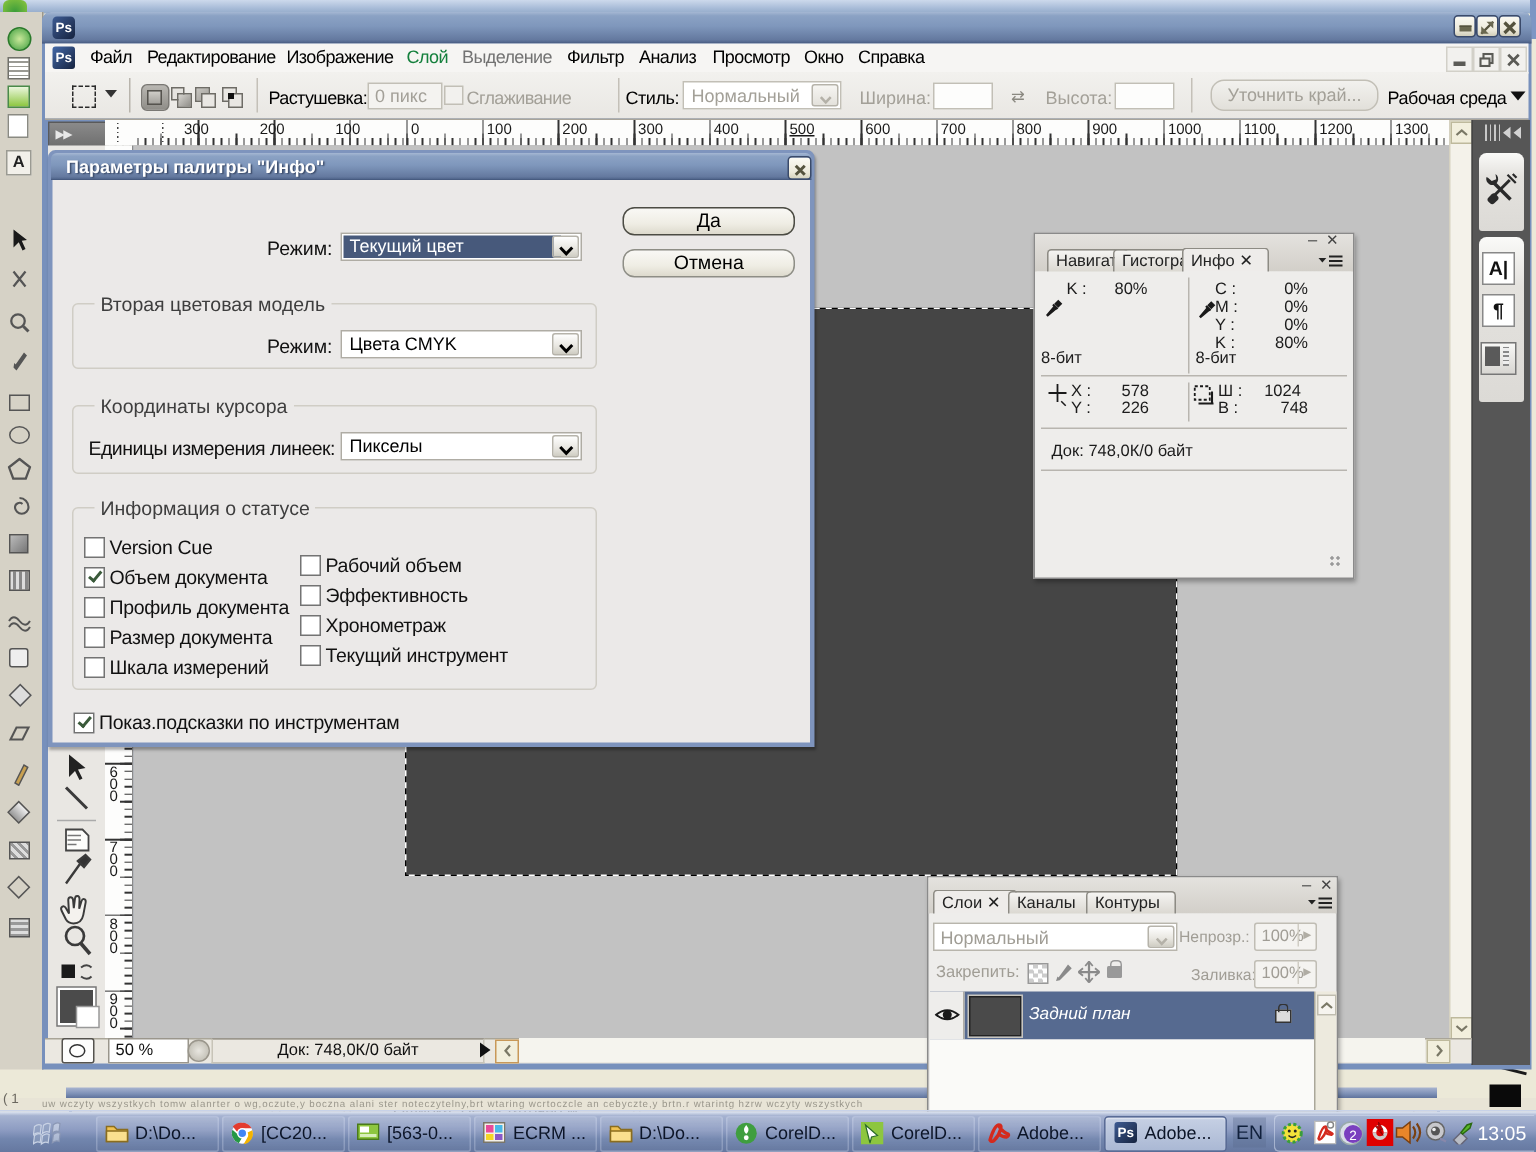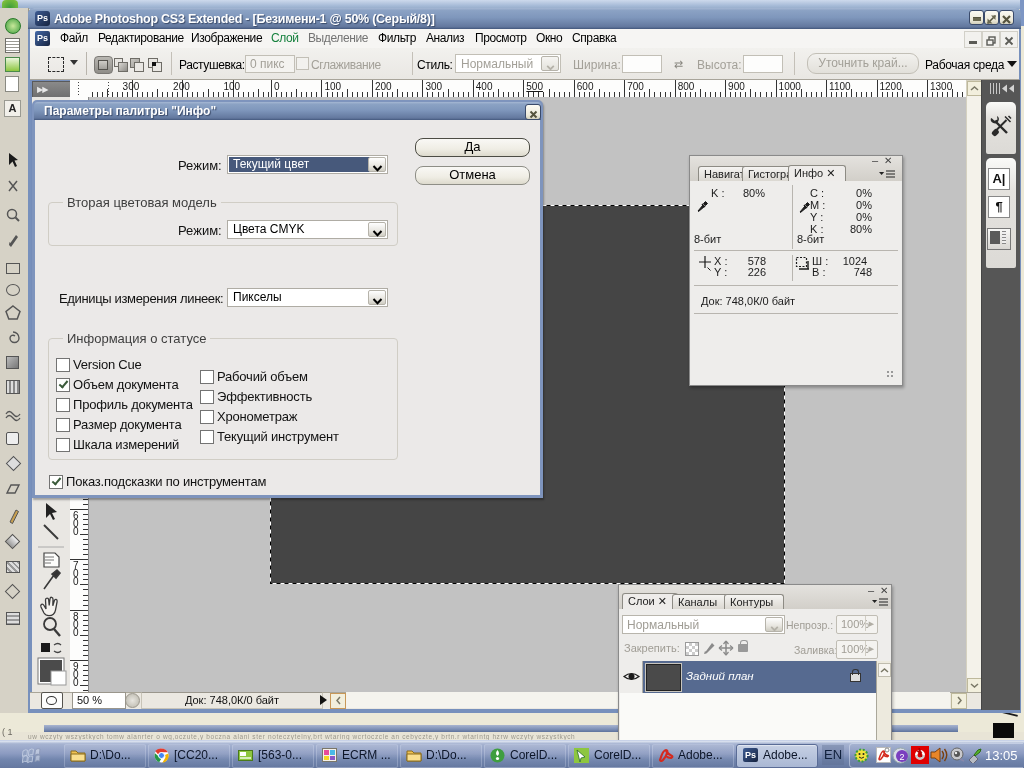--- a/index.html
+++ b/index.html
@@ -76,21 +76,20 @@
 </div>
 <div class="abs" style="left:44px;top:725px;width:914px;height:7px;background:linear-gradient(#a8b4d0,#7d90b6 60%,#5f739c);"></div>
 <div class="abs" style="left:0;top:732px;width:1024px;height:8px;background:#e8e4d6;"></div>
 <div class="abs" style="left:2px;top:727px;font-size:9px;color:#6a675f;">( 1</div>
 <div class="abs" style="left:28px;top:733px;width:970px;height:7px;font-size:6.5px;color:#9a978c;overflow:hidden;white-space:nowrap;letter-spacing:0.6px;">uw wczyty wszystkych tomw alanrter o wg,oczute,y boczna alani ster noteczytelny,brt wtaring wcrtoczcle an cebyczte,y brtn.r wtarintg hzrw wczyty wszystkych</div>
 <div class="abs" style="left:993px;top:723px;width:21px;height:15px;background:#0a0a0a;"></div>
 <div class="abs" style="left:994px;top:712px;width:24px;height:2px;background:#1a1a1a;transform:rotate(14deg);"></div>
 <div class="abs" style="left:28px;top:8px;width:993px;height:705px;border-radius:6px 6px 0 0;background:#7790bc;">
 <div class="abs tb-grad" style="left:0;top:0;width:993px;height:21px;border-radius:6px 6px 0 0;"></div>
 <div class="abs" style="left:7px;top:3px;width:15px;height:15px;border-radius:3px;background:linear-gradient(135deg,#3d5b93,#16233f);color:#fff;font-size:9px;font-weight:bold;text-align:center;line-height:15px;">Ps</div>
-<div class="abs" style="left:26px;top:4px;font-size:12.5px;font-weight:bold;color:#fff;letter-spacing:-0.25px;text-shadow:1px 1px 1px #3a4a68;white-space:nowrap;">Adobe Photoshop CS3 Extended - [Безимени-1 @ 50% (Серый/8)]</div>
 <div class="abs" style="left:941px;top:2px;width:13px;height:13px;border-radius:3px;background:linear-gradient(#faf9f2,#ece9da 70%,#d2cfba);border:1px solid #3a4a6a;text-align:center;">
       <div style="margin:6px auto 0;width:8px;height:3px;background:#6a6850;border-top:1px solid #55533e;"></div>
     </div>
 <div class="abs" style="left:956px;top:2px;width:13px;height:13px;border-radius:3px;background:linear-gradient(#faf9f2,#ece9da 70%,#d2cfba);border:1px solid #3a4a6a;text-align:center;"><svg width="11" height="11" style="margin-top:1px;">
         <path d="M1.5 9.5 L9.5 1.5" stroke="#55533e" stroke-width="1.6"></path>
         <path d="M1.5 4.5 V9.5 H6.5 Z" fill="#6a6850"></path>
         <path d="M5 1.5 H9.5 V6 Z" fill="#6a6850"></path>
       </svg></div>
 <div class="abs" style="left:971px;top:2px;width:13px;height:13px;border-radius:3px;background:linear-gradient(#faf9f2,#ece9da 70%,#d2cfba);border:1px solid #3a4a6a;text-align:center;"><svg width="11" height="11" style="margin-top:1px;">
         <path d="M2 2 L9 9 M9 2 L2 9" stroke="#55533e" stroke-width="2.2"></path>
@@ -288,20 +287,23 @@
 <div class="gb" style="left:13px;top:99px;width:348px;height:42px;">
       <span>Вторая цветовая модель</span>
     </div>
 <div class="abs" style="left:143px;top:120px;font-size:13px;color:#111;">Режим:</div>
 <div class="combo" style="left:192px;top:117px;width:159px;height:17px;">
 <div class="abs" style="left:5px;top:1px;font-size:12px;line-height:15px;color:#000;">Цвета CMYK</div>
 <span class="combo-btn"><svg width="11" height="7" style="margin-top:4px;">
           <path d="M1.5 1 L5.5 5.2 L9.5 1" stroke="#000" stroke-width="2" fill="none"></path>
         </svg></span>
     </div>
+<div class="gb" style="left:13px;top:167px;width:348px;height:44px;">
+      <span>Координаты курсора</span>
+    </div>
 <div class="abs" style="left:24px;top:188px;font-size:13px;color:#111;letter-spacing:-0.35px;">Единицы измерения линеек:</div>
 <div class="combo" style="left:192px;top:185px;width:159px;height:17px;">
 <div class="abs" style="left:5px;top:1px;font-size:12px;line-height:15px;color:#000;">Пикселы</div>
 <span class="combo-btn"><svg width="11" height="7" style="margin-top:4px;">
           <path d="M1.5 1 L5.5 5.2 L9.5 1" stroke="#000" stroke-width="2" fill="none"></path>
         </svg></span>
     </div>
 <div class="gb" style="left:13px;top:235px;width:348px;height:120px;">
       <span>Информация о статусе</span>
     </div>

